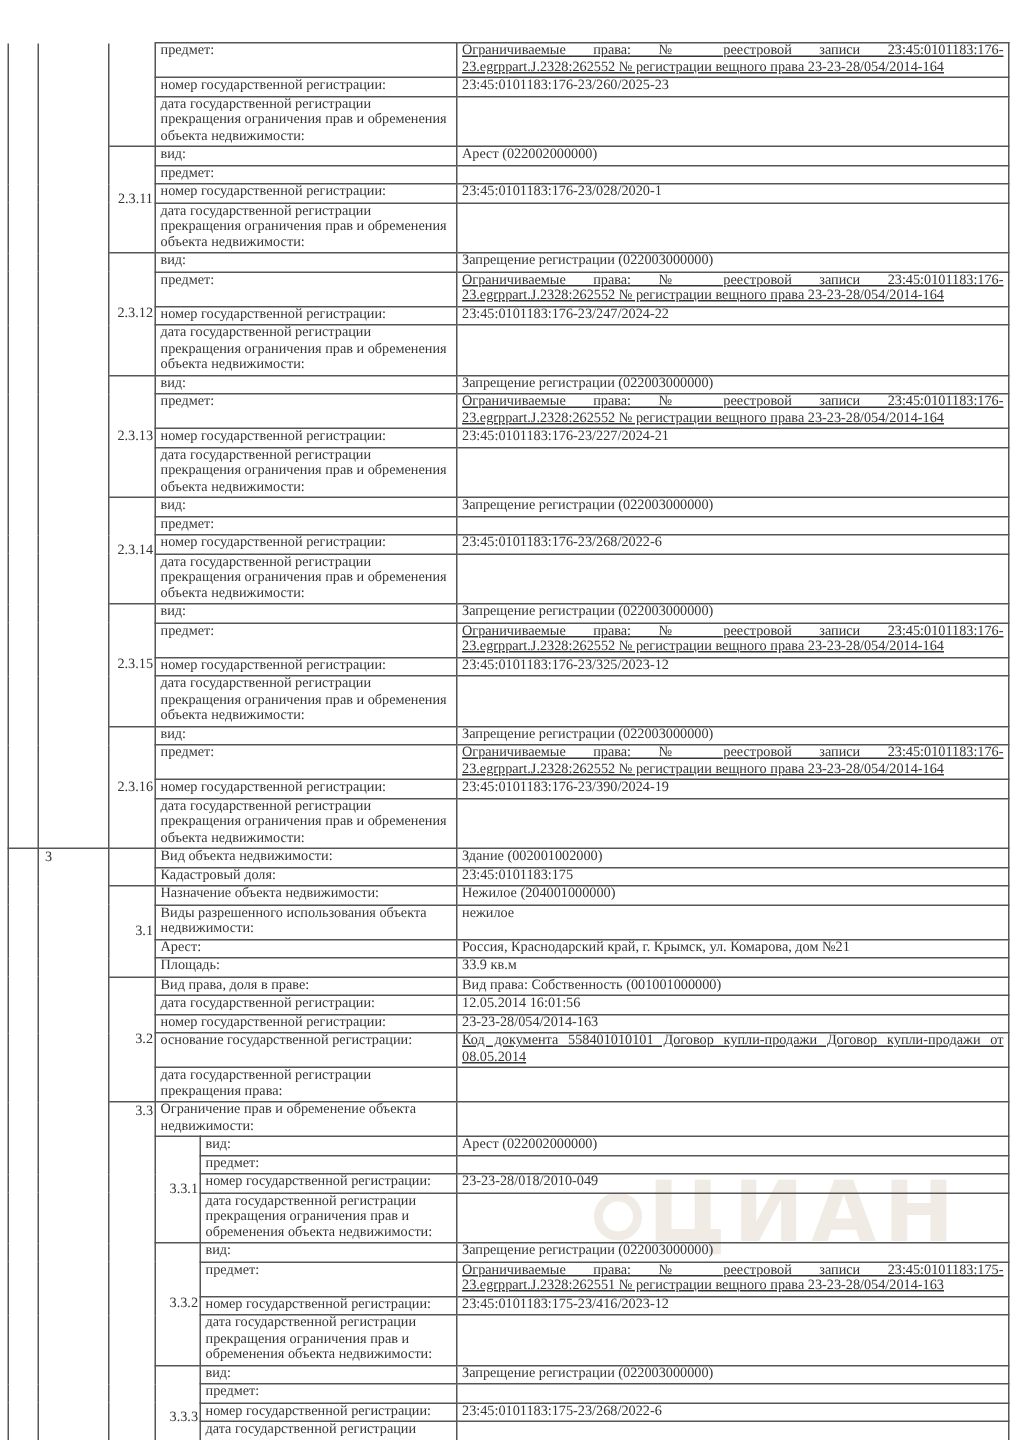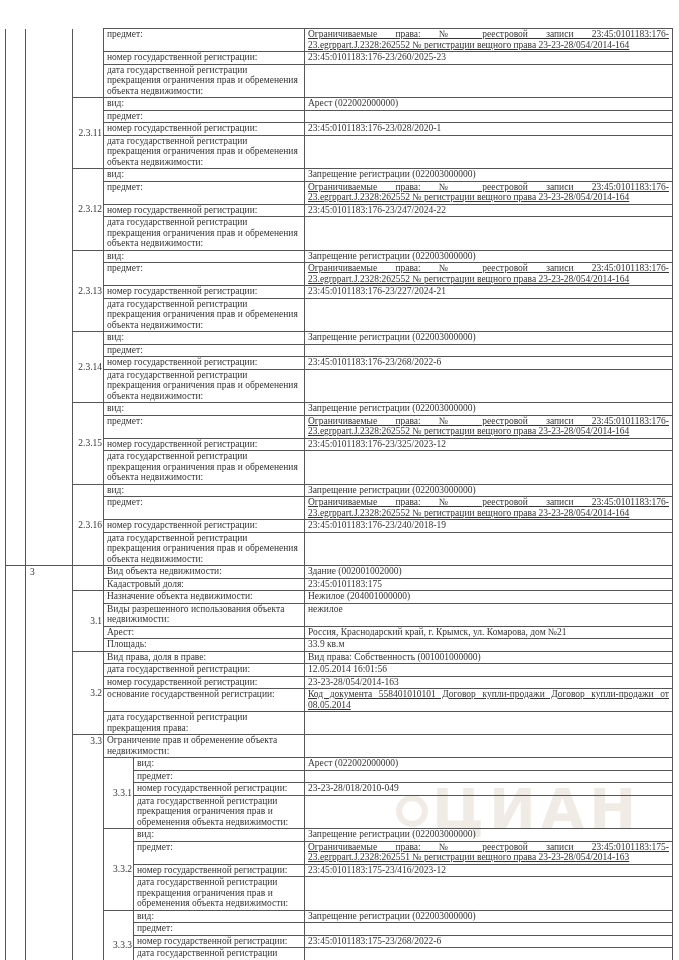--- a/index.html
+++ b/index.html
@@ -160,21 +160,21 @@
         <td class="num" rowspan="4">2.3.16</td>
         <td class="lbl" colspan="2">вид:</td>
         <td class="val">Запрещение регистрации (022003000000)</td>
       </tr>
       <tr>
         <td class="lbl" colspan="2">предмет:</td>
         <td class="val justify">Ограничиваемые права: № реестровой записи 23:45:0101183:176-23.egrppart.J.2328:262552 № регистрации вещного права 23-23-28/054/2014-164</td>
       </tr>
       <tr>
         <td class="lbl" colspan="2">номер государственной регистрации:</td>
-        <td class="val">23:45:0101183:176-23/240/2018-19</td>
+        <td class="val">23:45:0101183:176-23/390/2024-19</td>
       </tr>
       <tr>
         <td class="lbl" colspan="2">дата государственной регистрации прекращения ограничения прав и обременения объекта недвижимости:</td>
         <td class="val"></td>
       </tr>
       <tr>
         <td rowspan="28"></td>
         <td class="secnum" rowspan="28">3</td>
         <td class="num" rowspan="2"></td>
         <td class="lbl" colspan="2">Вид объекта недвижимости:</td>

